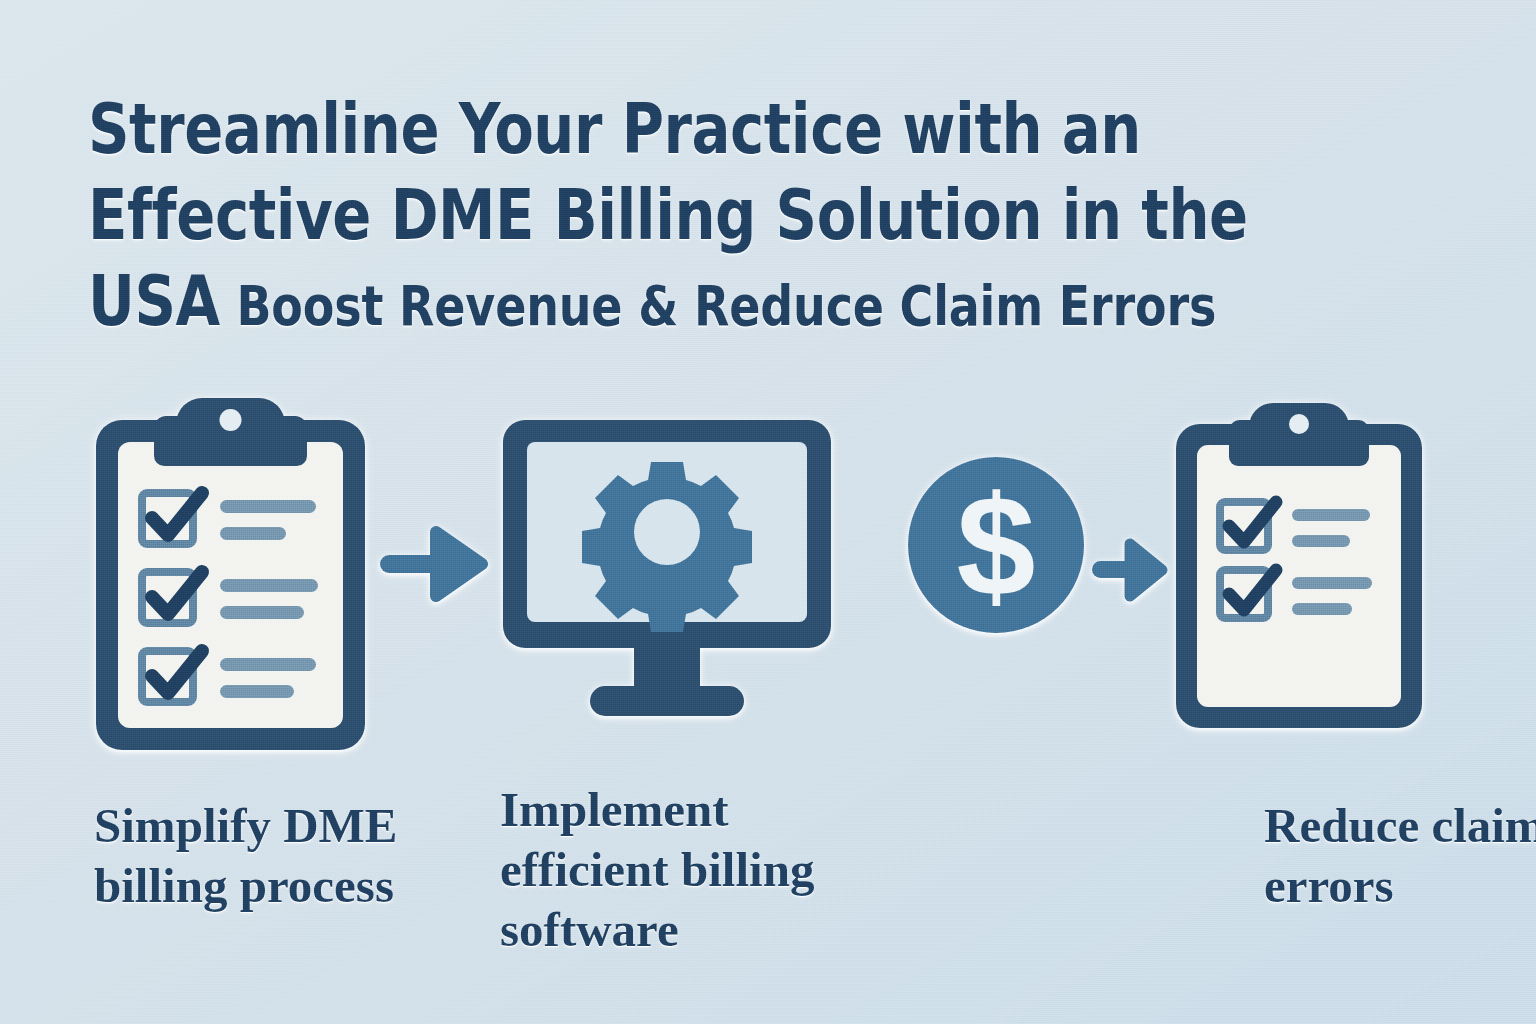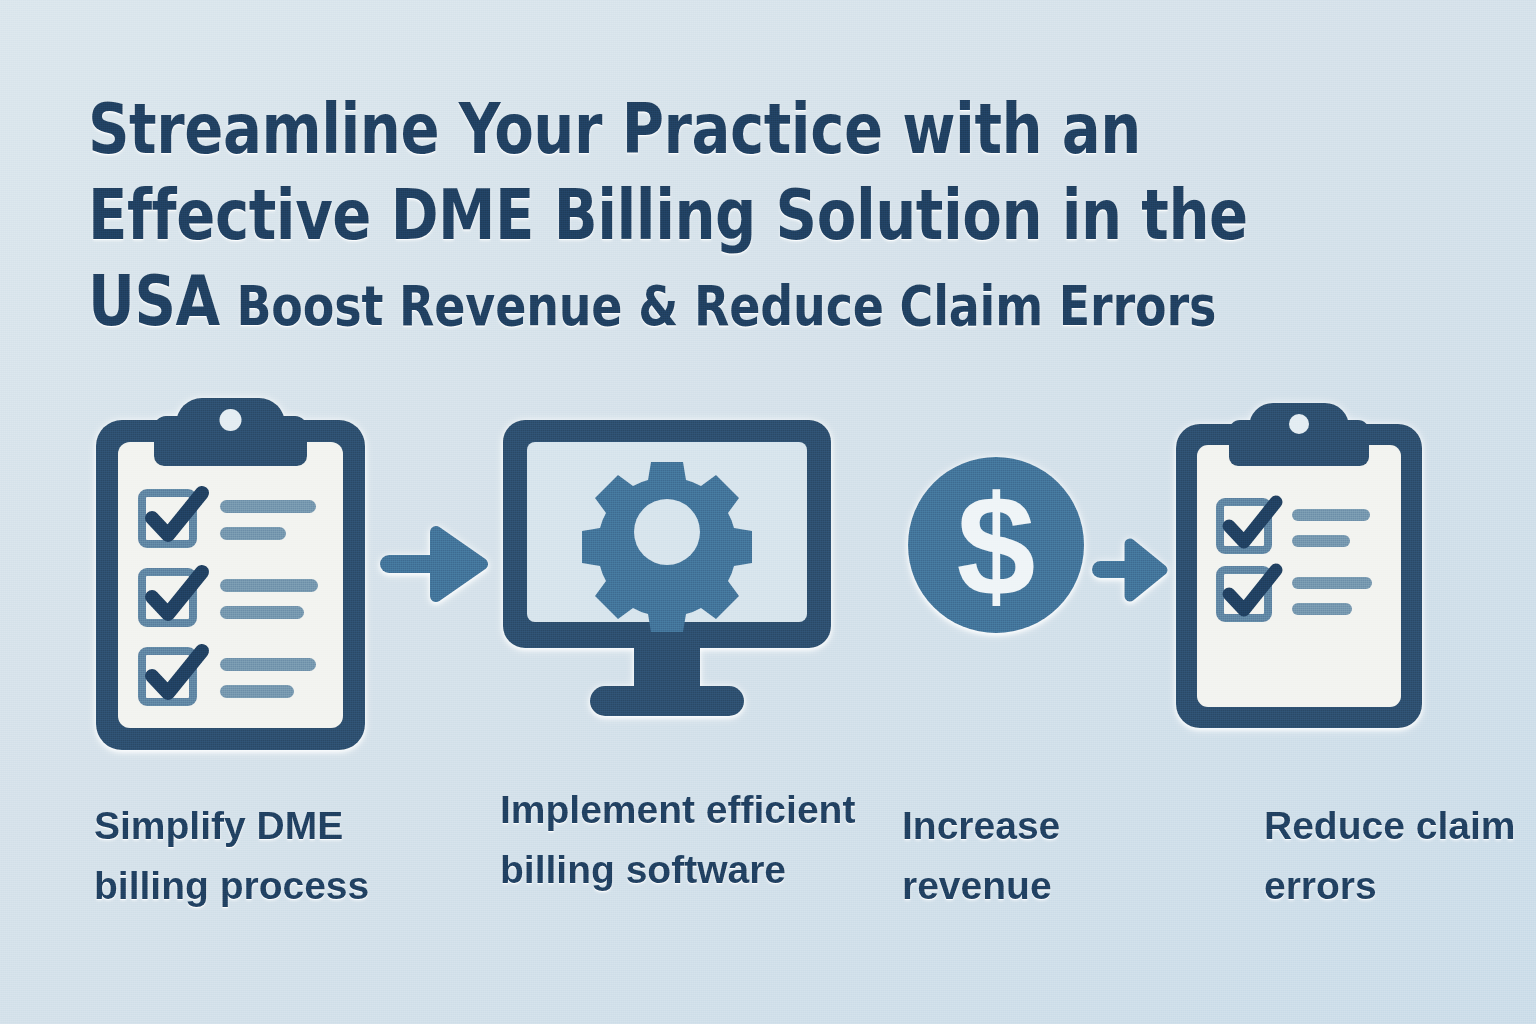--- a/index.html
+++ b/index.html
@@ -84,23 +84,23 @@
     top: 0;
   }
   .glow {
     filter: drop-shadow(0 2px 2px rgba(255,255,255,.9)) drop-shadow(0 0 4px rgba(255,255,255,.6));
   }
 
   
   .caption {
     position: absolute;
     color: #1f3d5c;
-    font-family: Liberation Sans, sans-serif;
+    font-family: Liberation Serif, serif;
     font-weight: bold;
-    font-size: 39px;
+    font-size: 49px;
     line-height: 60px;
     text-shadow:
       0 1px 0 rgba(255,255,255,.85),
       0 2px 3px rgba(255,255,255,.5);
   }
   #caption-0 { left: 94px;   top: 796px; width: 360px; }
   #caption-1 { left: 500px;  top: 780px; width: 370px; }
   #caption-2 { left: 902px;  top: 796px; width: 250px; }
   #caption-3 { left: 1264px; top: 796px; width: 300px; }
 </style>
@@ -214,17 +214,16 @@
           <rect x="124" y="175" width="80" height="12" rx="6" fill="#6f91aa"></rect>
           <rect x="124" y="201" width="60" height="12" rx="6" fill="#6f91aa"></rect>
         </g>
       </svg>
     </div>
 
   </div>
 
   <div class="caption" id="caption-0">Simplify DME billing process</div>
   <div class="caption" id="caption-1">Implement efficient billing software</div>
-  <div class="caption" id="caption-2">Increase revenue</div>
   <div class="caption" id="caption-3">Reduce claim errors</div>
 
   <div id="noise"></div>
 </div>
 
 </body></html>

